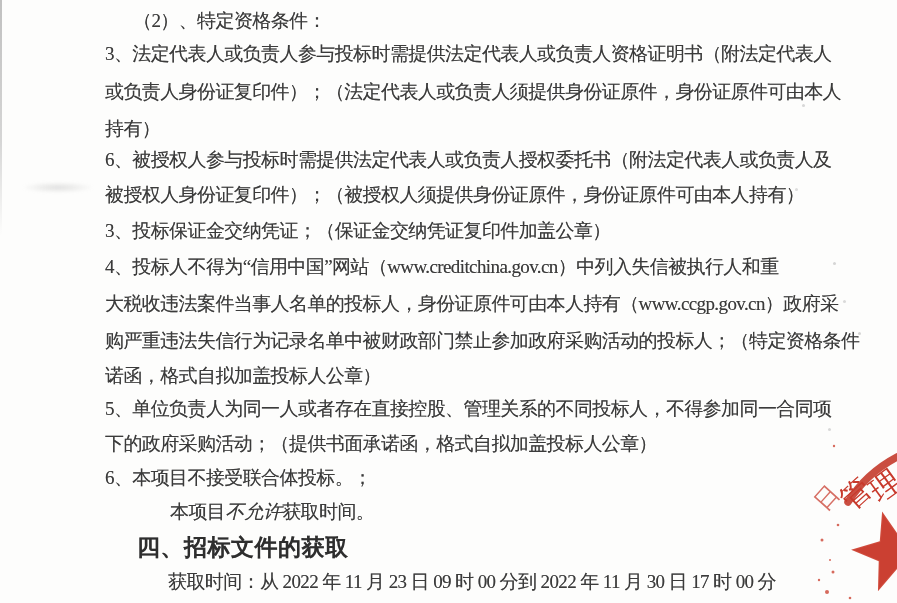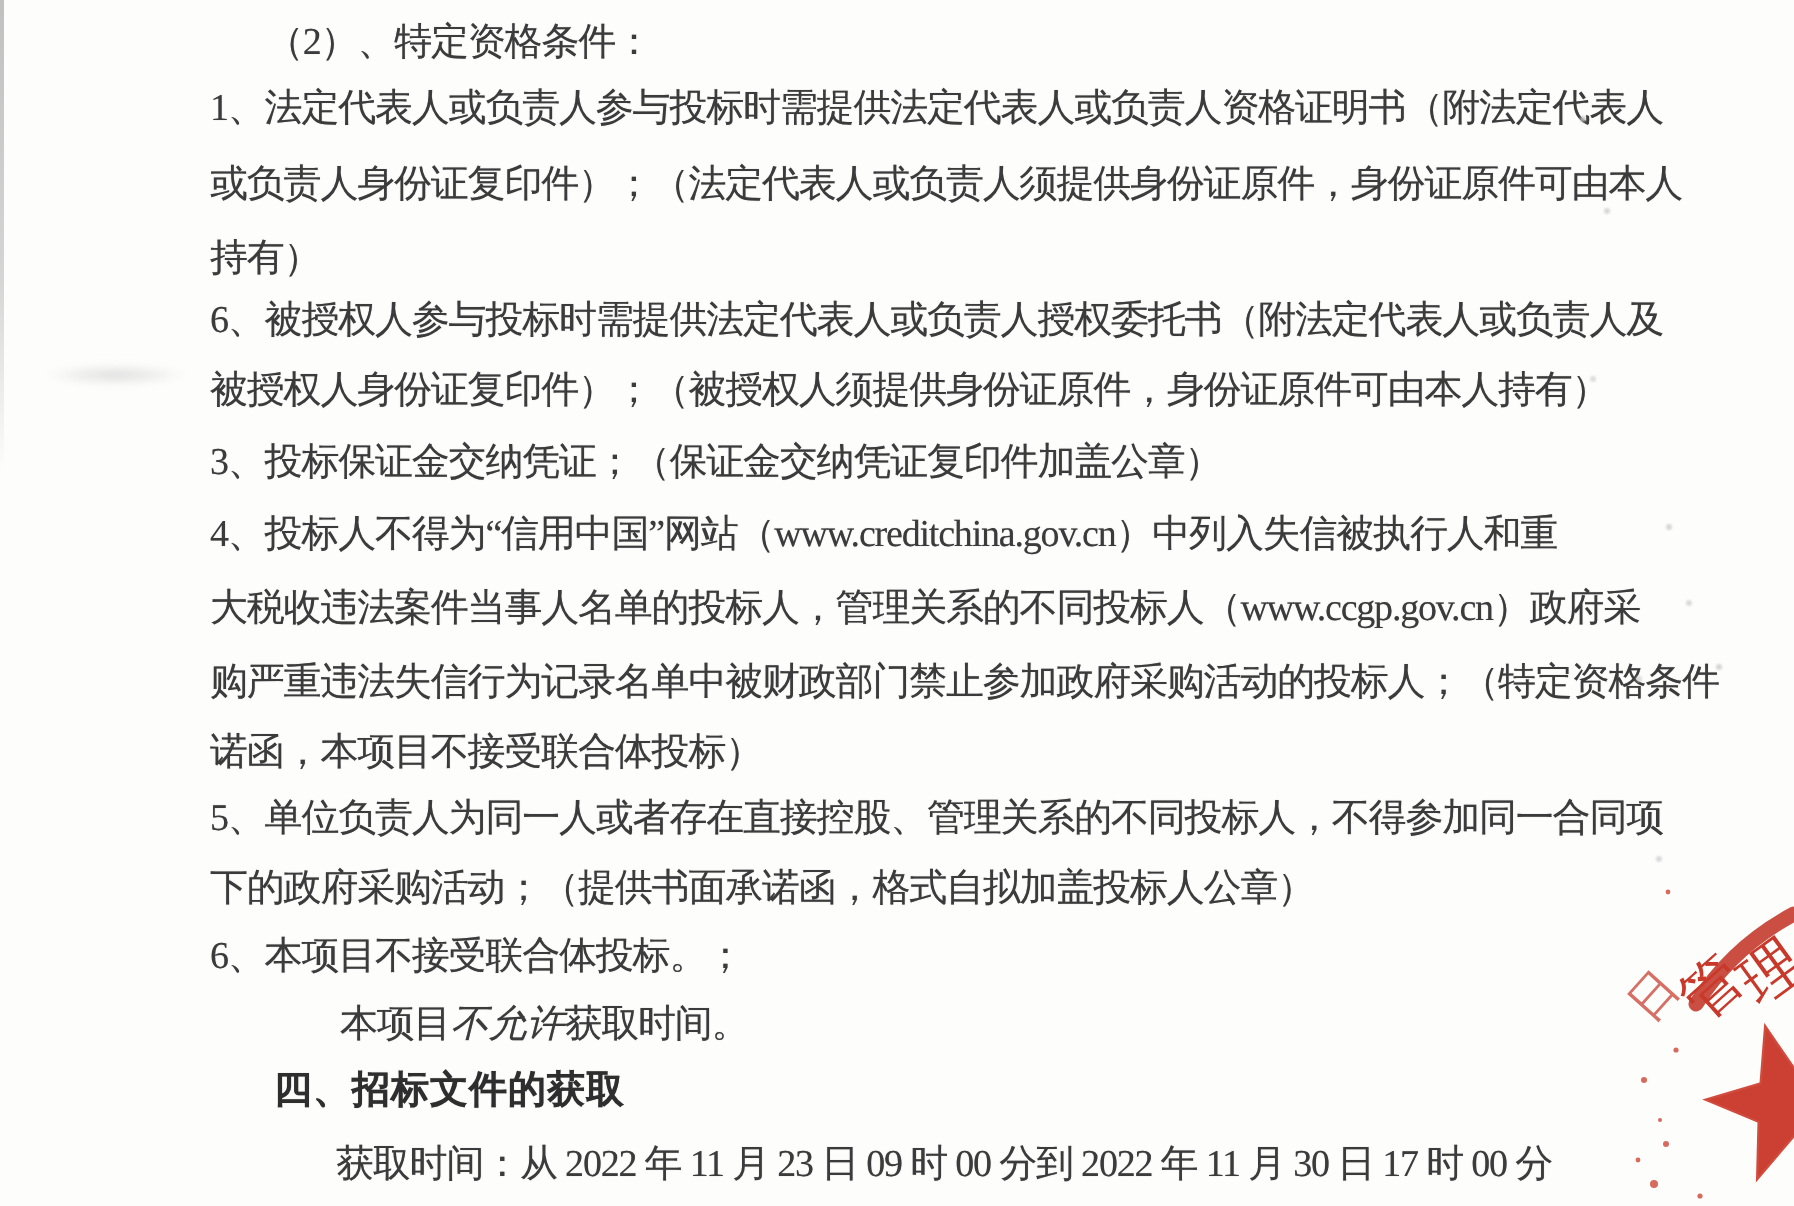--- a/index.html
+++ b/index.html
@@ -8,21 +8,21 @@
     background:#fdfdfc;
     font-family:"Liberation Serif","DejaVu Serif",serif;
   }
   .page{position:absolute;inset:0;}
   .ln{
     position:absolute;left:105px;white-space:nowrap;
     font-size:19px;color:#3b3b3b;letter-spacing:-0.6px;
     text-shadow:0 0 .4px rgba(60,60,60,.55);
   }
   .ln .em{font-style:italic;letter-spacing:0;}
-  .hd{font-weight:bold;font-size:19px;color:#2e2e2e;letter-spacing:0.5px;}
+  .hd{font-weight:bold;font-size:23px;color:#2e2e2e;letter-spacing:0.5px;}
   
   .edge-line{
     position:absolute;left:0;top:0;width:2px;height:235px;
     background:linear-gradient(#8f8f8f,#b5b5b5 60%,rgba(200,200,200,0));
     opacity:.55;
   }
   .smudge{
     position:absolute;left:22px;top:182px;width:72px;height:11px;border-radius:50%;
     background:radial-gradient(closest-side,rgba(170,170,170,.35),rgba(170,170,170,0));
     filter:blur(1.5px);
@@ -35,30 +35,30 @@
                5px 130px 0 #d6d6d6;
   }
   .seal{position:absolute;left:770px;top:440px;width:127px;height:163px;}
 </style>
 </head>
 <body>
 
 <div class="page">
 
   <div class="ln" style="left:133px;top:8px">（2）、特定资格条件：</div>
-  <div class="ln" style="top:41px">1、法定代表人或负责人参与投标时需提供法定代表人或负责人资格证明书（附法定代表人</div>
+  <div class="ln" style="top:41px">3、法定代表人或负责人参与投标时需提供法定代表人或负责人资格证明书（附法定代表人</div>
   <div class="ln" style="top:79px">或负责人身份证复印件）；（法定代表人或负责人须提供身份证原件，身份证原件可由本人</div>
   <div class="ln" style="top:116px">持有）</div>
   <div class="ln" style="top:147px">6、被授权人参与投标时需提供法定代表人或负责人授权委托书（附法定代表人或负责人及</div>
   <div class="ln" style="top:182px">被授权人身份证复印件）；（被授权人须提供身份证原件，身份证原件可由本人持有）</div>
   <div class="ln" style="top:218px">3、投标保证金交纳凭证；（保证金交纳凭证复印件加盖公章）</div>
   <div class="ln" style="top:254px">4、投标人不得为“信用中国”网站（www.creditchina.gov.cn）中列入失信被执行人和重</div>
-  <div class="ln" style="top:291px">大税收违法案件当事人名单的投标人，管理关系的不同投标人（www.ccgp.gov.cn）政府采</div>
+  <div class="ln" style="top:291px">大税收违法案件当事人名单的投标人，身份证原件可由本人持有（www.ccgp.gov.cn）政府采</div>
   <div class="ln" style="top:328px">购严重违法失信行为记录名单中被财政部门禁止参加政府采购活动的投标人；（特定资格条件</div>
-  <div class="ln" style="top:363px">诺函，本项目不接受联合体投标）</div>
+  <div class="ln" style="top:363px">诺函，格式自拟加盖投标人公章）</div>
   <div class="ln" style="top:396px">5、单位负责人为同一人或者存在直接控股、管理关系的不同投标人，不得参加同一合同项</div>
   <div class="ln" style="top:431px">下的政府采购活动；（提供书面承诺函，格式自拟加盖投标人公章）</div>
   <div class="ln" style="top:465px">6、本项目不接受联合体投标。；</div>
 
   <div class="ln" style="left:170px;top:499px">
     <span>本项目</span><span class="em">不允许</span><span>获取时间。</span>
   </div>
 
   <div class="ln hd" style="left:137px;top:532px">四、招标文件的获取</div>
 

